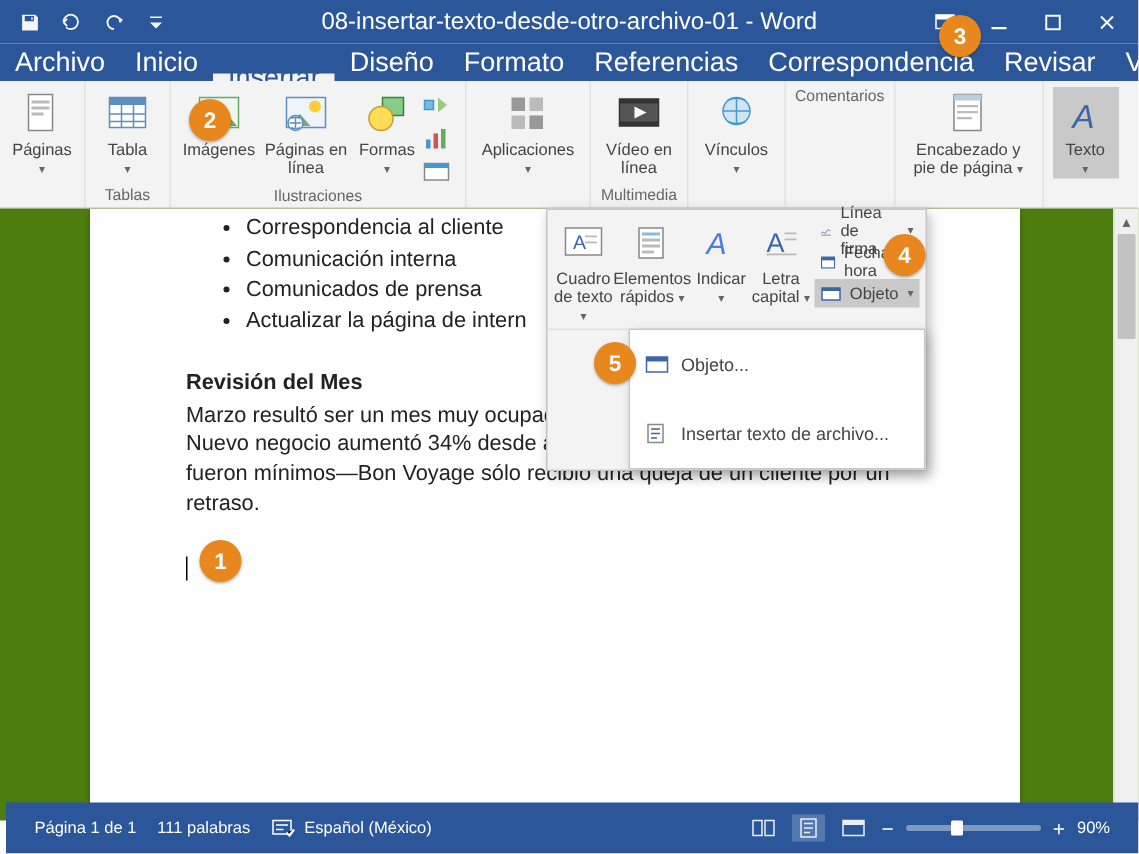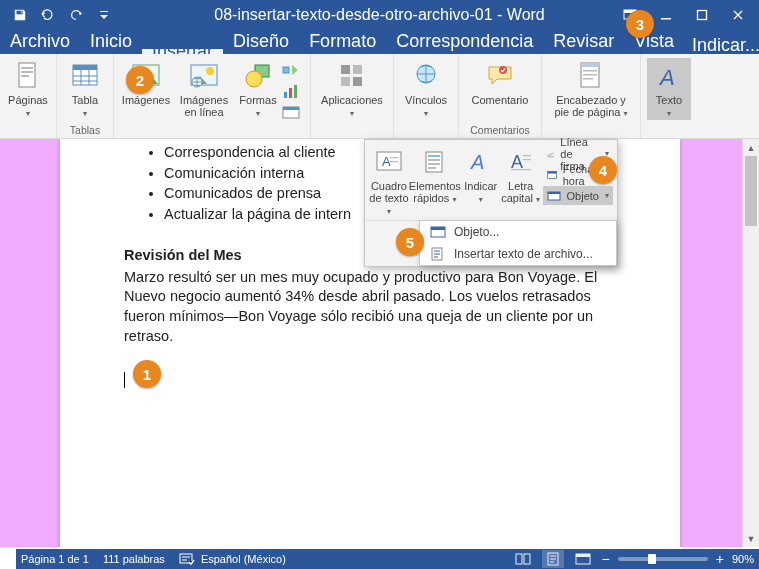--- a/index.html
+++ b/index.html
@@ -31,50 +31,50 @@
   .bigbtn .iconbox { width: 32px; height: 32px; display:flex; align-items:center; justify-content:center; }
   .bigbtn .lbl { font-size: 11px; white-space: normal; }
   .bigbtn.w44 { width: 44px; }
   .bigbtn.w60 { width: 60px; }
   .bigbtn.w70 { width: 70px; justify-content: center; }
   .bigbtn.w86 { width: 86px; }
   .smallarrow { font-size: 8px; color:#666; }
   .bigbtn.highlight { background: #c9c9c9; }
 
   
-  .docarea { position: absolute; top: 139px; bottom: 22px; left: 0; right: 0; background: #f0abfc; display: flex; gap: 40px; }
+  .docarea { position: absolute; top: 139px; bottom: 22px; left: 0; right: 0; background: #4d7c0f; display: flex; gap: 40px; }
   .page-holder { flex: 1; overflow: hidden; position: relative; }
   .page { position: absolute; left: 60px; top: 0; width: 620px; min-height: 700px; background: #fff; box-shadow: 0 1px 4px rgba(0,0,0,.25); padding: 0 64px 60px 64px; font-size: 14.5px; color: #222; line-height: 1.35; }
   .page ul { list-style: disc; padding-left: 40px; margin-top: 4px; }
   .page ul li { margin: 1px 0; }
   .page .heading { font-weight: 700; margin-top: 22px; }
   .page .body { margin-top: 2px; }
   .page .cursor-line { margin-top: 24px; height: 18px; }
   .page .text-cursor { display:inline-block; width:1px; height:16px; background:#000; vertical-align: middle; }
 
   .vscroll { width: 17px; background: #f0f0f0; border-left: 1px solid #dcdcdc; position: relative; }
   .vscroll .upbtn, .vscroll .downbtn { height: 17px; display:flex; align-items:center; justify-content:center; color:#666; font-size:9px; }
   .vscroll .thumb { position:absolute; top:17px; left:2px; right:2px; height:70px; background:#c2c2c2; border-radius:1px; }
 
   
-  .statusbar { position:absolute; bottom:0; left:16px; right:0; height:20px; background:#2b579a; color:#fff; display:flex; align-items:center; font-size:11px; padding: 0 5px; gap: 14px; }
+  .statusbar { position:absolute; bottom:0; left:4px; right:0; height:34px; background:#2b579a; color:#fff; display:flex; align-items:center; font-size:11px; padding: 0 19px; gap: 14px; }
   .statusbar .right { margin-left:auto; display:flex; align-items:center; gap:8px; }
   .statusbar .viewbtn { width:22px; height:18px; display:flex; align-items:center; justify-content:center; opacity:.9; }
   .statusbar .slider { width:90px; height:4px; background:rgba(255,255,255,.4); position:relative; border-radius:2px; }
   .statusbar .slider .knob { position:absolute; left:30px; top:-3px; width:8px; height:10px; background:#fff; border-radius:1px; }
 
   
   .texto-drop { position:absolute; top:139px; left:364px; width:254px; background:#f3f3f3; border:1px solid #c6c6c6; box-shadow: 2px 3px 8px rgba(0,0,0,.25); z-index:10; font-size:11px; color:#444; }
   .texto-drop .toprow { display:flex; align-items:flex-start; padding:4px 4px 2px; border-bottom:1px solid #e1e1e1; }
   .texto-drop .bigbtn { width:58px; }
   .texto-drop .sidecol { flex:1; display:flex; flex-direction:column; gap:2px; padding-left:2px; }
   .texto-drop .sideitem { display:flex; align-items:center; gap:6px; padding:1px 4px; height:19px; }
   .texto-drop .sideitem.hover { background:#c9c9c9; }
   .texto-drop .submenu { background:#fff; border:1px solid #c6c6c6; margin: -1px 0 0 54px; box-shadow: 2px 3px 8px rgba(0,0,0,.2); }
-  .texto-drop .submenu .mitem { display:flex; align-items:center; gap:8px; padding:4px 10px; font-size:12px; color:#444; }
+  .texto-drop .submenu .mitem { display:flex; align-items:center; gap:8px; padding:16px 10px; font-size:12px; color:#444; }
 
   
   .callout { position:absolute; width:28px; height:28px; border-radius:50%; background:#e8871e; color:#fff; font-weight:700; font-size:15px; display:flex; align-items:center; justify-content:center; box-shadow:0 1px 2px rgba(0,0,0,.3); z-index:40; }
 </style>
 </head>
 <body>
 
 <div class="titlebar">
   <div class="qat">
     <div class="qbtn">
@@ -124,20 +124,21 @@
       </div>
   </div>
 </div>
 
 <div class="tabsrow">
   <div class="tab">Archivo</div>
   <div class="tab">Inicio</div>
   <div class="tab active">Insertar</div>
   <div class="tab">Diseño</div>
   <div class="tab">Formato</div>
+  <div class="tab">Referencias</div>
   <div class="tab">Correspondencia</div>
   <div class="tab">Revisar</div>
   <div class="tab">Vista</div>
   <div class="spacer"></div>
   <div class="tell">
     <svg width="12" height="12" viewBox="0 0 16 16">
         <path fill="#fff" d="M8 1a5 5 0 0 0-3 9v2h6v-2a5 5 0 0 0-3-9zM6 14h4v1H6z"></path>
       </svg>
     <span>Indicar...</span>
     <span>ayl...</span>
@@ -200,21 +201,21 @@
       <div class="bigbtn w60">
         <div class="iconbox">
             <svg width="28" height="24" viewBox="0 0 28 24">
               <rect x="1" y="1" width="26" height="20" fill="#eef4fb" stroke="#5b8fbf"></rect>
               <circle cx="20" cy="7" r="4" fill="#fc3"></circle>
               <path fill="#7a7" d="M2 20l8-8 7 8z"></path>
               <circle cx="7" cy="18" r="5" fill="#fff" stroke="#5b8fbf"></circle>
               <path stroke="#5b8fbf" fill="none" d="M3 18h8M7 14v8M4 15a6 6 0 0 1 6 0M4 21a6 6 0 0 0 6 0"></path>
             </svg>
           </div>
-        <div class="lbl">Imágenes en línea</div>
+        <div class="lbl">Páginas en línea</div>
       </div>
       <div class="bigbtn w44">
         <div class="iconbox">
             <svg width="28" height="26" viewBox="0 0 28 26">
               <rect x="11" y="2" width="14" height="12" fill="#8c8" stroke="#383"></rect>
               <circle cx="10" cy="16" r="8" fill="#fd5" stroke="#c93"></circle>
             </svg>
           </div>
         <div class="lbl"><span>Formas</span><br><span class="smallarrow">▾</span></div>
       </div>
@@ -227,68 +228,73 @@
               <rect x="2" y="8" width="3" height="6" fill="#49c"></rect>
               <rect x="7" y="4" width="3" height="10" fill="#c55"></rect>
               <rect x="12" y="1" width="3" height="13" fill="#6a6"></rect>
             </svg></div>
         <div><svg width="18" height="14" viewBox="0 0 18 14">
               <rect x="1" y="1" width="16" height="11" fill="#fff" stroke="#888"></rect>
               <rect x="1" y="1" width="16" height="3" fill="#49c"></rect>
             </svg></div>
       </div>
     </div>
+    <div class="glabel">Ilustraciones</div>
   </div>
 
   <div class="group">
     <div class="buttons">
       <div class="bigbtn w70">
         <div class="iconbox">
             <svg width="26" height="26" viewBox="0 0 26 26">
               <rect x="2" y="2" width="9" height="9" fill="#999"></rect>
               <rect x="14" y="2" width="9" height="9" fill="#bbb"></rect>
               <rect x="2" y="14" width="9" height="9" fill="#bbb"></rect>
               <rect x="14" y="14" width="9" height="9" fill="#999"></rect>
             </svg>
           </div>
         <div class="lbl"><span>Aplicaciones</span><br><span class="smallarrow">▾</span></div>
       </div>
     </div>
     <div class="glabel">&nbsp;</div>
   </div>
 
+  <div class="group">
+    <div class="buttons">
+      <div class="bigbtn">
+        <div class="iconbox">
+            <svg width="28" height="22" viewBox="0 0 28 22">
+              <rect x="1" y="1" width="26" height="18" fill="#555" stroke="#333"></rect>
+              <rect x="1" y="1" width="26" height="3" fill="#333"></rect>
+              <rect x="1" y="16" width="26" height="3" fill="#333"></rect>
+              <path fill="#fff" d="M11 6l8 4-8 4z"></path>
+            </svg>
+          </div>
+        <div class="lbl">Vídeo en línea</div>
+      </div>
+    </div>
+    <div class="glabel">Multimedia</div>
+  </div>
 
   <div class="group">
     <div class="buttons">
       <div class="bigbtn">
         <div class="iconbox">
             <svg width="26" height="24" viewBox="0 0 26 24">
               <circle cx="13" cy="10" r="9" fill="#cfe4f7" stroke="#49c"></circle>
               <path stroke="#49c" fill="none" d="M4 10h18M13 1v18M7 3a14 14 0 0 1 12 0M7 17a14 14 0 0 0 12 0"></path>
             </svg>
           </div>
         <div class="lbl"><span>Vínculos</span><br><span class="smallarrow">▾</span></div>
       </div>
     </div>
     <div class="glabel">&nbsp;</div>
   </div>
 
   <div class="group">
-    <div class="buttons">
-      <div class="bigbtn w70">
-        <div class="iconbox">
-            <svg width="26" height="22" viewBox="0 0 26 22">
-              <path fill="#ffe9a8" stroke="#c9a83d" d="M2 2h22v12H10l-5 5v-5H2z"></path>
-              <circle cx="16" cy="5" r="4" fill="#d9534f"></circle>
-              <path stroke="#fff" stroke-width="1.4" d="M14 5l1.5 1.5L18 3.5"></path>
-            </svg>
-          </div>
-        <div class="lbl">Comentario</div>
-      </div>
-    </div>
     <div class="glabel">Comentarios</div>
   </div>
 
   <div class="group">
     <div class="buttons">
       <div class="bigbtn w86">
         <div class="iconbox">
             <svg width="24" height="28" viewBox="0 0 24 28">
               <rect x="2" y="1" width="18" height="24" fill="#fff" stroke="#888"></rect>
               <rect x="2" y="1" width="18" height="4" fill="#bcd"></rect>

